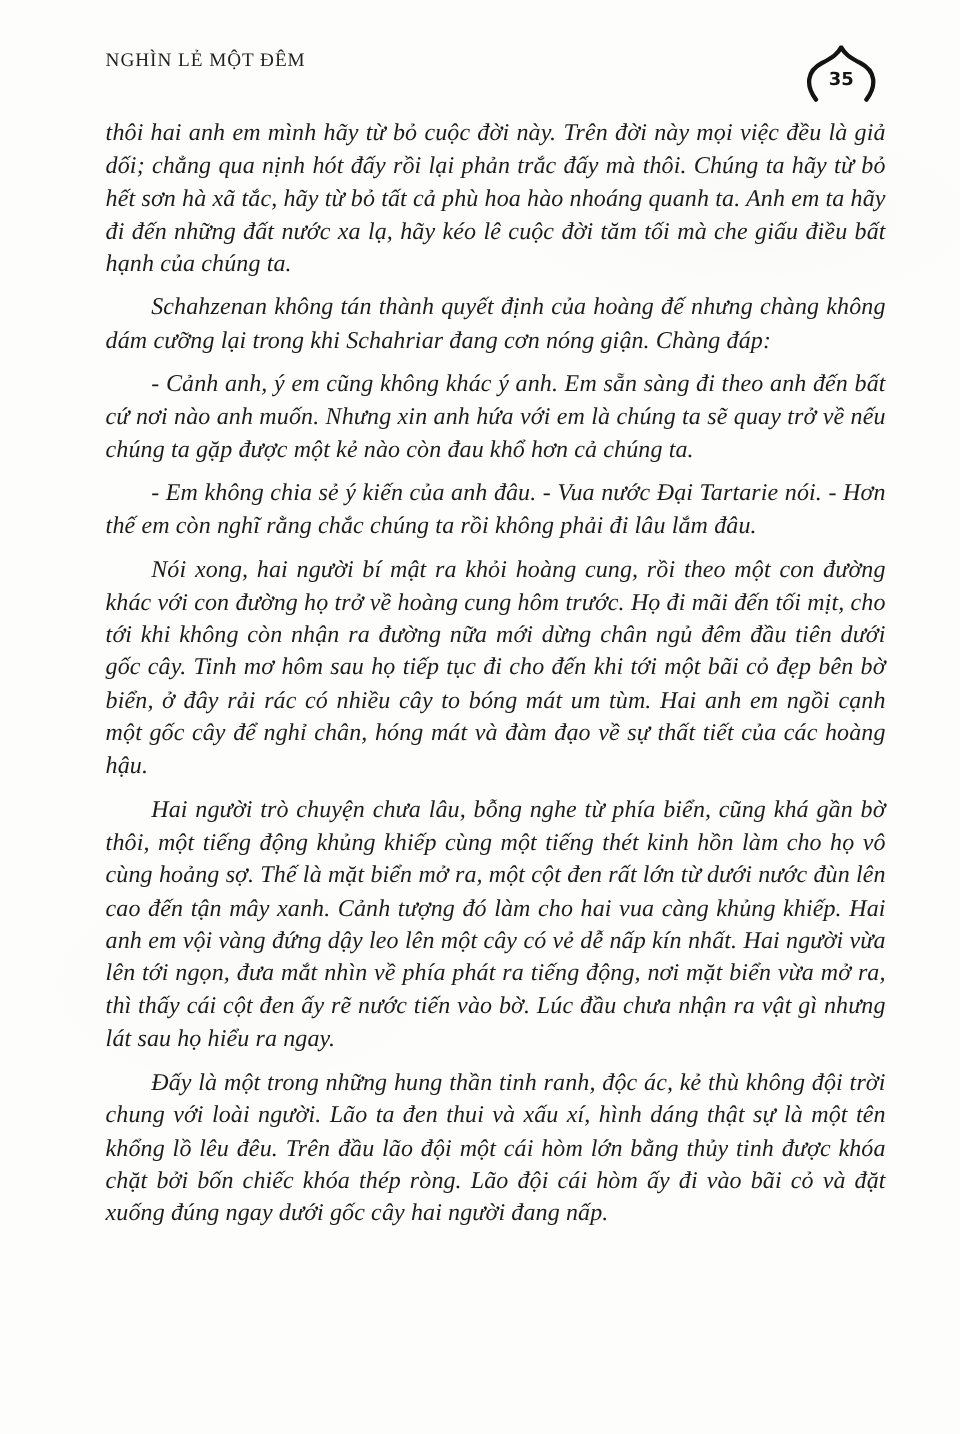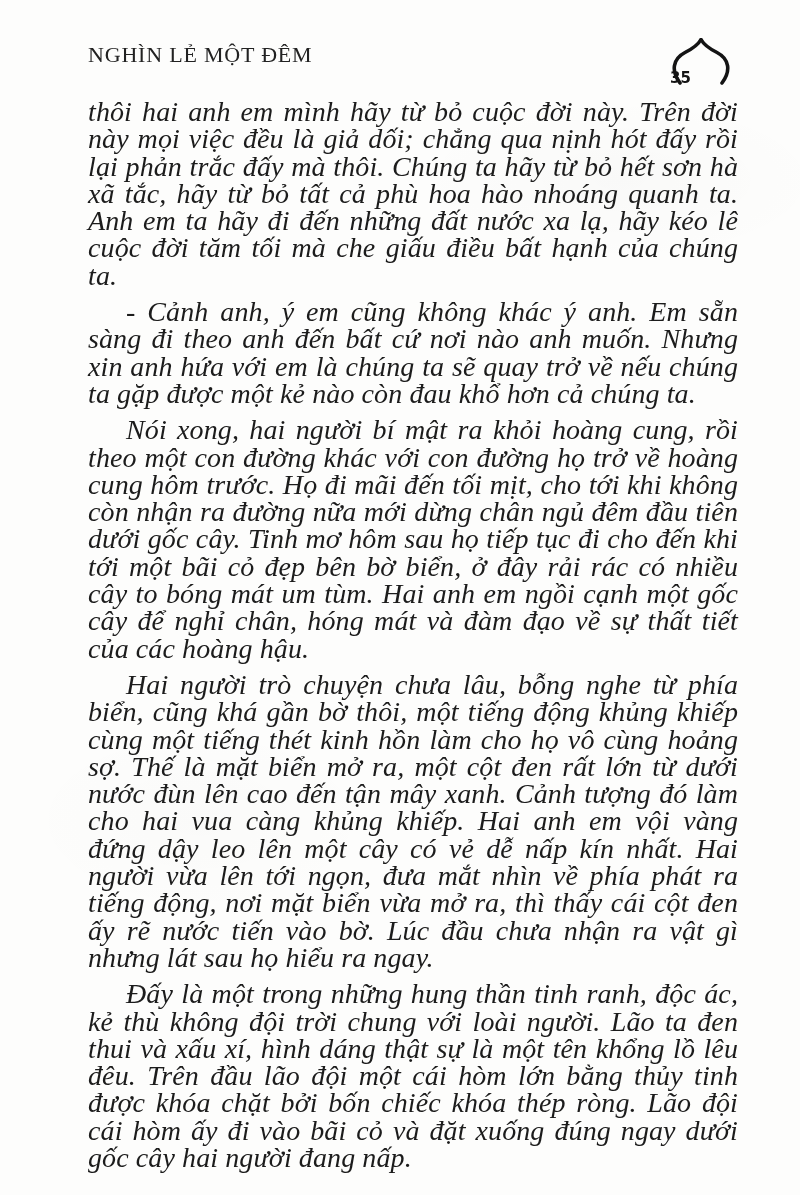--- a/index.html
+++ b/index.html
@@ -20,21 +20,21 @@
     height: 1195px;
     background:
       radial-gradient(ellipse 300px 120px at 620px 180px, rgba(0,0,0,0.015), transparent 70%),
       radial-gradient(ellipse 260px 140px at 200px 820px, rgba(0,0,0,0.012), transparent 70%),
       #fdfdfc;
   }
   .running-header {
     position: absolute;
     left: 88px;
     top: 42px;
-    font-size: 22px;
+    font-size: 16px;
     font-style: normal;
     letter-spacing: 0.8px;
     color: #222;
     white-space: nowrap;
   }
   .ornament {
     position: absolute;
     top: 38px;
     right: 68px;
     width: 62px;
@@ -43,34 +43,33 @@
   .ornament svg {
     position: absolute;
     left: 0;
     top: 0;
   }
   .page-num {
     position: absolute;
     left: 0;
     right: 0;
     top: 19px;
-    text-align: left;
+    text-align: center;
     font-family: "DejaVu Sans", sans-serif;
     font-weight: 700;
     font-size: 15px;
     color: #141414;
-    margin-top: 12px;
   }
   .body-text {
     position: absolute;
     left: 88px;
     top: 98px;
     width: 650px;
     font-style: italic;
-    font-size: 28px;
+    font-size: 20px;
     line-height: 27.3px;
     text-align: justify;
     letter-spacing: 0.1px;
   }
   .body-text p {
     margin: 0 0 9px 0;
     text-indent: 38px;
   }
   .body-text p.no-indent {
     text-indent: 0;
@@ -85,19 +84,21 @@
 
   <div class="ornament">
     <svg width="62" height="50" viewBox="0 0 62 50">
       <path d="M10,45 C1,33 2.5,21 15,14.5 C24,10 28,7 31,1.5 C34,7 38,10 47,14.5 C59.5,21 61,33 52,45" fill="none" stroke="#141414" stroke-width="3.6" stroke-linecap="round"></path>
     </svg>
     <div class="page-num">35</div>
   </div>
 
   <div class="body-text">
     <p class="no-indent">thôi hai anh em mình hãy từ bỏ cuộc đời này. Trên đời này mọi việc đều là giả dối; chẳng qua nịnh hót đấy rồi lại phản trắc đấy mà thôi. Chúng ta hãy từ bỏ hết sơn hà xã tắc, hãy từ bỏ tất cả phù hoa hào nhoáng quanh ta. Anh em ta hãy đi đến những đất nước xa lạ, hãy kéo lê cuộc đời tăm tối mà che giấu điều bất hạnh của chúng ta.</p>
+    <p>Schahzenan không tán thành quyết định của hoàng đế nhưng chàng không dám cưỡng lại trong khi Schahriar đang cơn nóng giận. Chàng đáp:</p>
     <p>- Cảnh anh, ý em cũng không khác ý anh. Em sẵn sàng đi theo anh đến bất cứ nơi nào anh muốn. Nhưng xin anh hứa với em là chúng ta sẽ quay trở về nếu chúng ta gặp được một kẻ nào còn đau khổ hơn cả chúng ta.</p>
+    <p>- Em không chia sẻ ý kiến của anh đâu. - Vua nước Đại Tartarie nói. - Hơn thế em còn nghĩ rằng chắc chúng ta rồi không phải đi lâu lắm đâu.</p>
     <p>Nói xong, hai người bí mật ra khỏi hoàng cung, rồi theo một con đường khác với con đường họ trở về hoàng cung hôm trước. Họ đi mãi đến tối mịt, cho tới khi không còn nhận ra đường nữa mới dừng chân ngủ đêm đầu tiên dưới gốc cây. Tinh mơ hôm sau họ tiếp tục đi cho đến khi tới một bãi cỏ đẹp bên bờ biển, ở đây rải rác có nhiều cây to bóng mát um tùm. Hai anh em ngồi cạnh một gốc cây để nghỉ chân, hóng mát và đàm đạo về sự thất tiết của các hoàng hậu.</p>
     <p>Hai người trò chuyện chưa lâu, bỗng nghe từ phía biển, cũng khá gần bờ thôi, một tiếng động khủng khiếp cùng một tiếng thét kinh hồn làm cho họ vô cùng hoảng sợ. Thế là mặt biển mở ra, một cột đen rất lớn từ dưới nước đùn lên cao đến tận mây xanh. Cảnh tượng đó làm cho hai vua càng khủng khiếp. Hai anh em vội vàng đứng dậy leo lên một cây có vẻ dễ nấp kín nhất. Hai người vừa lên tới ngọn, đưa mắt nhìn về phía phát ra tiếng động, nơi mặt biển vừa mở ra, thì thấy cái cột đen ấy rẽ nước tiến vào bờ. Lúc đầu chưa nhận ra vật gì nhưng lát sau họ hiểu ra ngay.</p>
     <p>Đấy là một trong những hung thần tinh ranh, độc ác, kẻ thù không đội trời chung với loài người. Lão ta đen thui và xấu xí, hình dáng thật sự là một tên khổng lồ lêu đêu. Trên đầu lão đội một cái hòm lớn bằng thủy tinh được khóa chặt bởi bốn chiếc khóa thép ròng. Lão đội cái hòm ấy đi vào bãi cỏ và đặt xuống đúng ngay dưới gốc cây hai người đang nấp.</p>
   </div>
 
 </div>
 
 </body></html>

